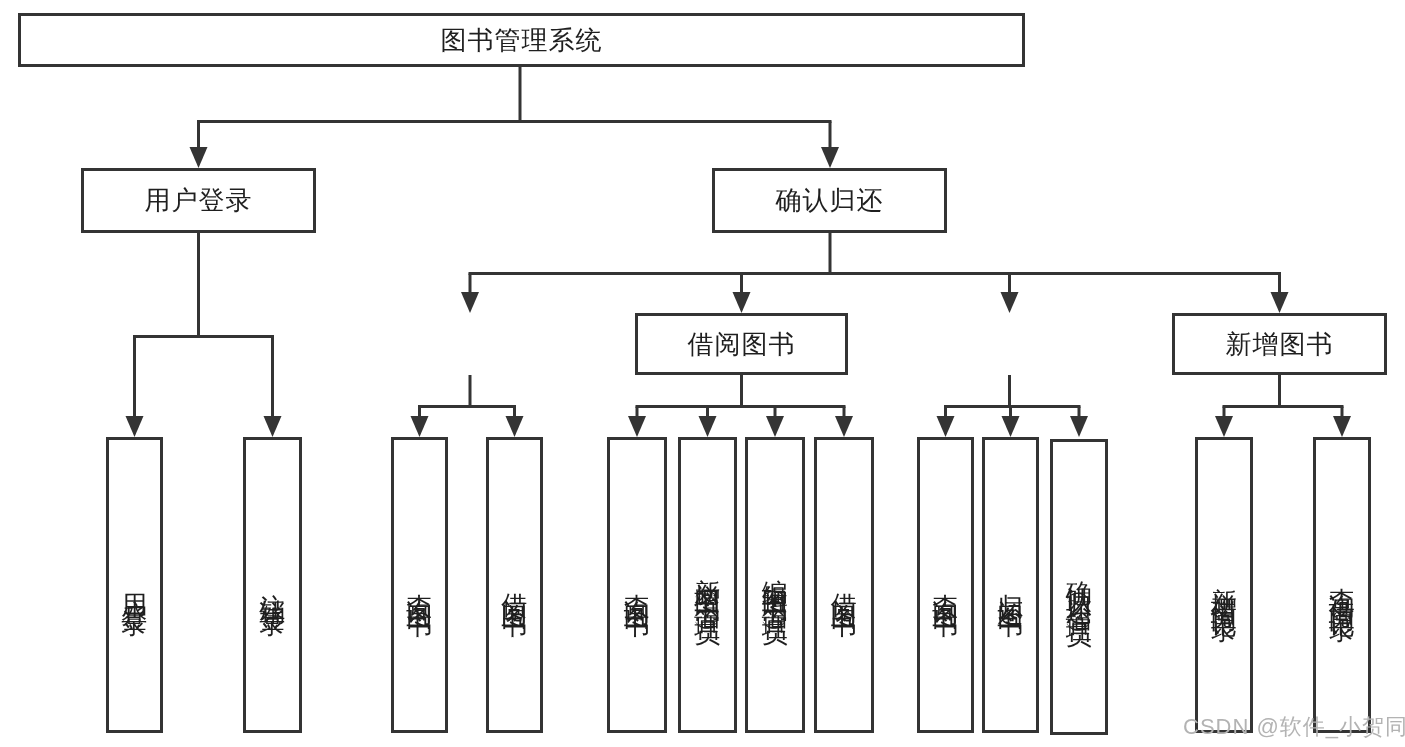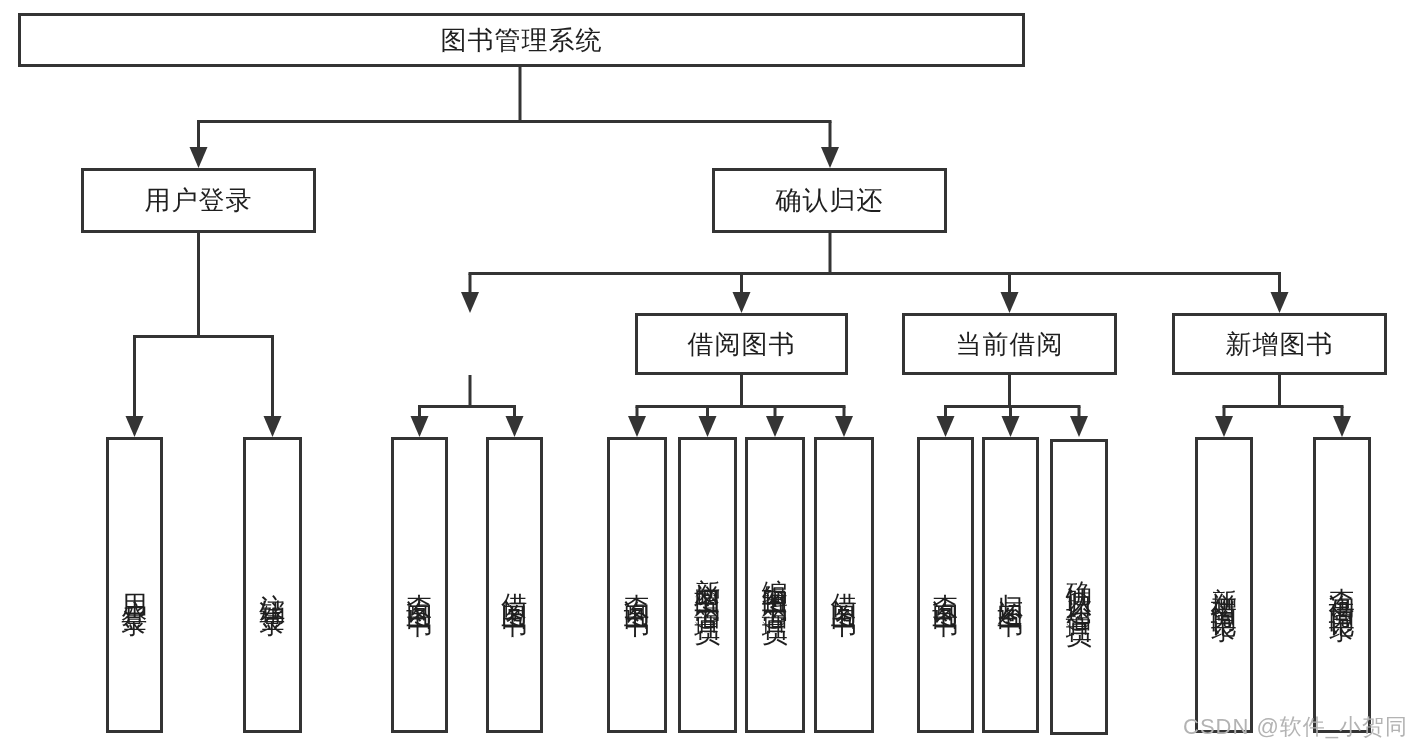--- a/index.html
+++ b/index.html
@@ -117,23 +117,20 @@
   <div class="node hnode" style="left:81px;top:168px;width:235px;height:65px">
     <span>用户登录</span>
   </div>
   <div class="node hnode" style="left:712px;top:168px;width:235px;height:65px">
     <span>确认归还</span>
   </div>
 
   <div class="node hnode" style="left:635px;top:313px;width:213px;height:62px">
     <span>借阅图书</span>
   </div>
-  <div class="node hnode" style="left:902px;top:313px;width:215px;height:62px">
-    <span>当前借阅</span>
-  </div>
   <div class="node hnode" style="left:1172px;top:313px;width:215px;height:62px">
     <span>新增图书</span>
   </div>
 
   <div class="node vnode" style="left:106px;top:437px;width:57px;height:296px">
     <span>用户登录</span>
   </div>
   <div class="node vnode" style="left:243px;top:437px;width:59px;height:296px">
     <span>注销登录</span>
   </div>

